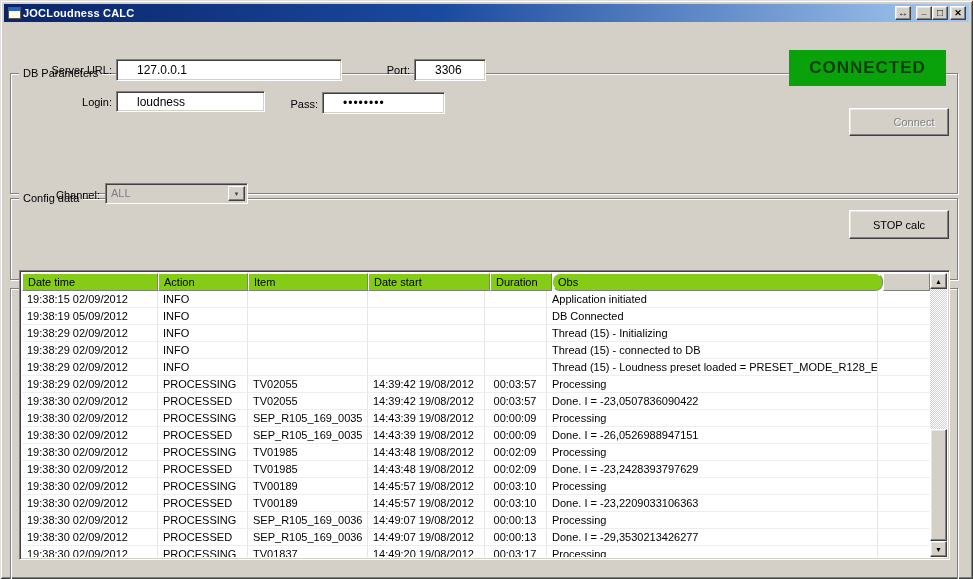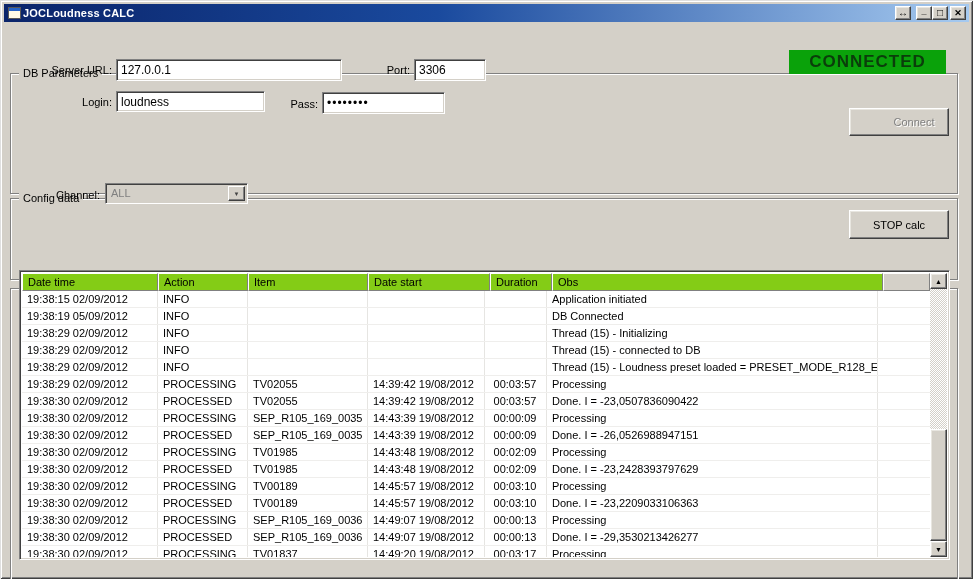--- a/index.html
+++ b/index.html
@@ -46,34 +46,34 @@
   #group-db     { left:10px; top:33px;  width:948px; height:121px; }
   #group-config { left:10px; top:158px; width:948px; height:82px;  }
   #group-logs   { left:10px; top:248px; width:948px; height:322px; }
 
   .lbl { position:absolute; white-space:nowrap; text-align:right; }
 
   .tbx {
     position:absolute; background:#fff; border:1px solid;
     border-color:#808080 #ffffff #ffffff #808080;
     box-shadow: inset 1px 1px 0 #404040, inset -1px -1px 0 #d4d0c8;
-    font:12px "Liberation Sans", sans-serif; padding:0 4px; outline:none; color:#000;
+    font:12px "Liberation Sans", sans-serif; padding:0 20px; outline:none; color:#000;
   }
 
   #lbl-server { left:32px;  top:64px; width:80px; }
   #in-server  { left:116px; top:59px; width:226px; height:22px; }
   #lbl-port   { left:372px; top:64px; width:38px; }
   #in-port    { left:414px; top:59px; width:72px;  height:22px; }
   #lbl-login  { left:58px;  top:96px; width:54px; }
   #in-login   { left:116px; top:91px; width:149px; height:21px; }
   #lbl-pass   { left:284px; top:98px; width:34px; }
   #in-pass    { left:322px; top:92px; width:123px; height:22px; letter-spacing:1px; }
 
   .status {
-    position:absolute; left:789px; top:50px; width:157px; height:24px;
+    position:absolute; left:789px; top:50px; width:157px; height:36px;
     background:#0aa20a; color:#0b3d0b; font-weight:bold; font-size:17px;
     display:flex; align-items:center; justify-content:center; letter-spacing:1px;
   }
 
   .btn {
     position:absolute; background:#d4d0c8; border:1px solid;
     border-color:#ffffff #404040 #404040 #ffffff;
     box-shadow: inset -1px -1px 0 #808080, inset 1px 1px 0 #e8e6e0;
     font:11px "Liberation Sans", sans-serif;
     display:flex; align-items:center; justify-content:center; cursor:default;
@@ -106,21 +106,21 @@
   .hcell {
     flex:none; height:18px; background:#84cc16; border:1px solid;
     border-color:#ffffff #808080 #808080 #ffffff;
     padding:2px 0 0 5px; white-space:nowrap; overflow:hidden; cursor:default;
   }
   .lv-header > div:nth-of-type(1) { width:136px; }
   .lv-header > div:nth-of-type(2) { width:90px;  }
   .lv-header > div:nth-of-type(3) { width:120px; }
   .lv-header > div:nth-of-type(4) { width:122px; }
   .lv-header > div:nth-of-type(5) { width:62px;  }
-  .lv-header > div:nth-of-type(6) { width:331px; }
+  .lv-header > div:nth-of-type(6) { width:331px;border-radius:8px; }
   .lv-header::after {
     content:""; flex:1; background:#d4d0c8; border:1px solid;
     border-color:#ffffff #808080 #808080 #ffffff;
   }
   .lv-body { position:absolute; left:0; top:18px; right:17px; bottom:0; overflow:hidden; background:#fff; }
   .lv-row { display:flex; height:17px; border-bottom:1px solid #efeeec; }
   .cell {
     flex:none; height:100%; padding:2px 4px 0 5px; white-space:nowrap; overflow:hidden;
     border-right:1px solid #e6e5e2;
   }

